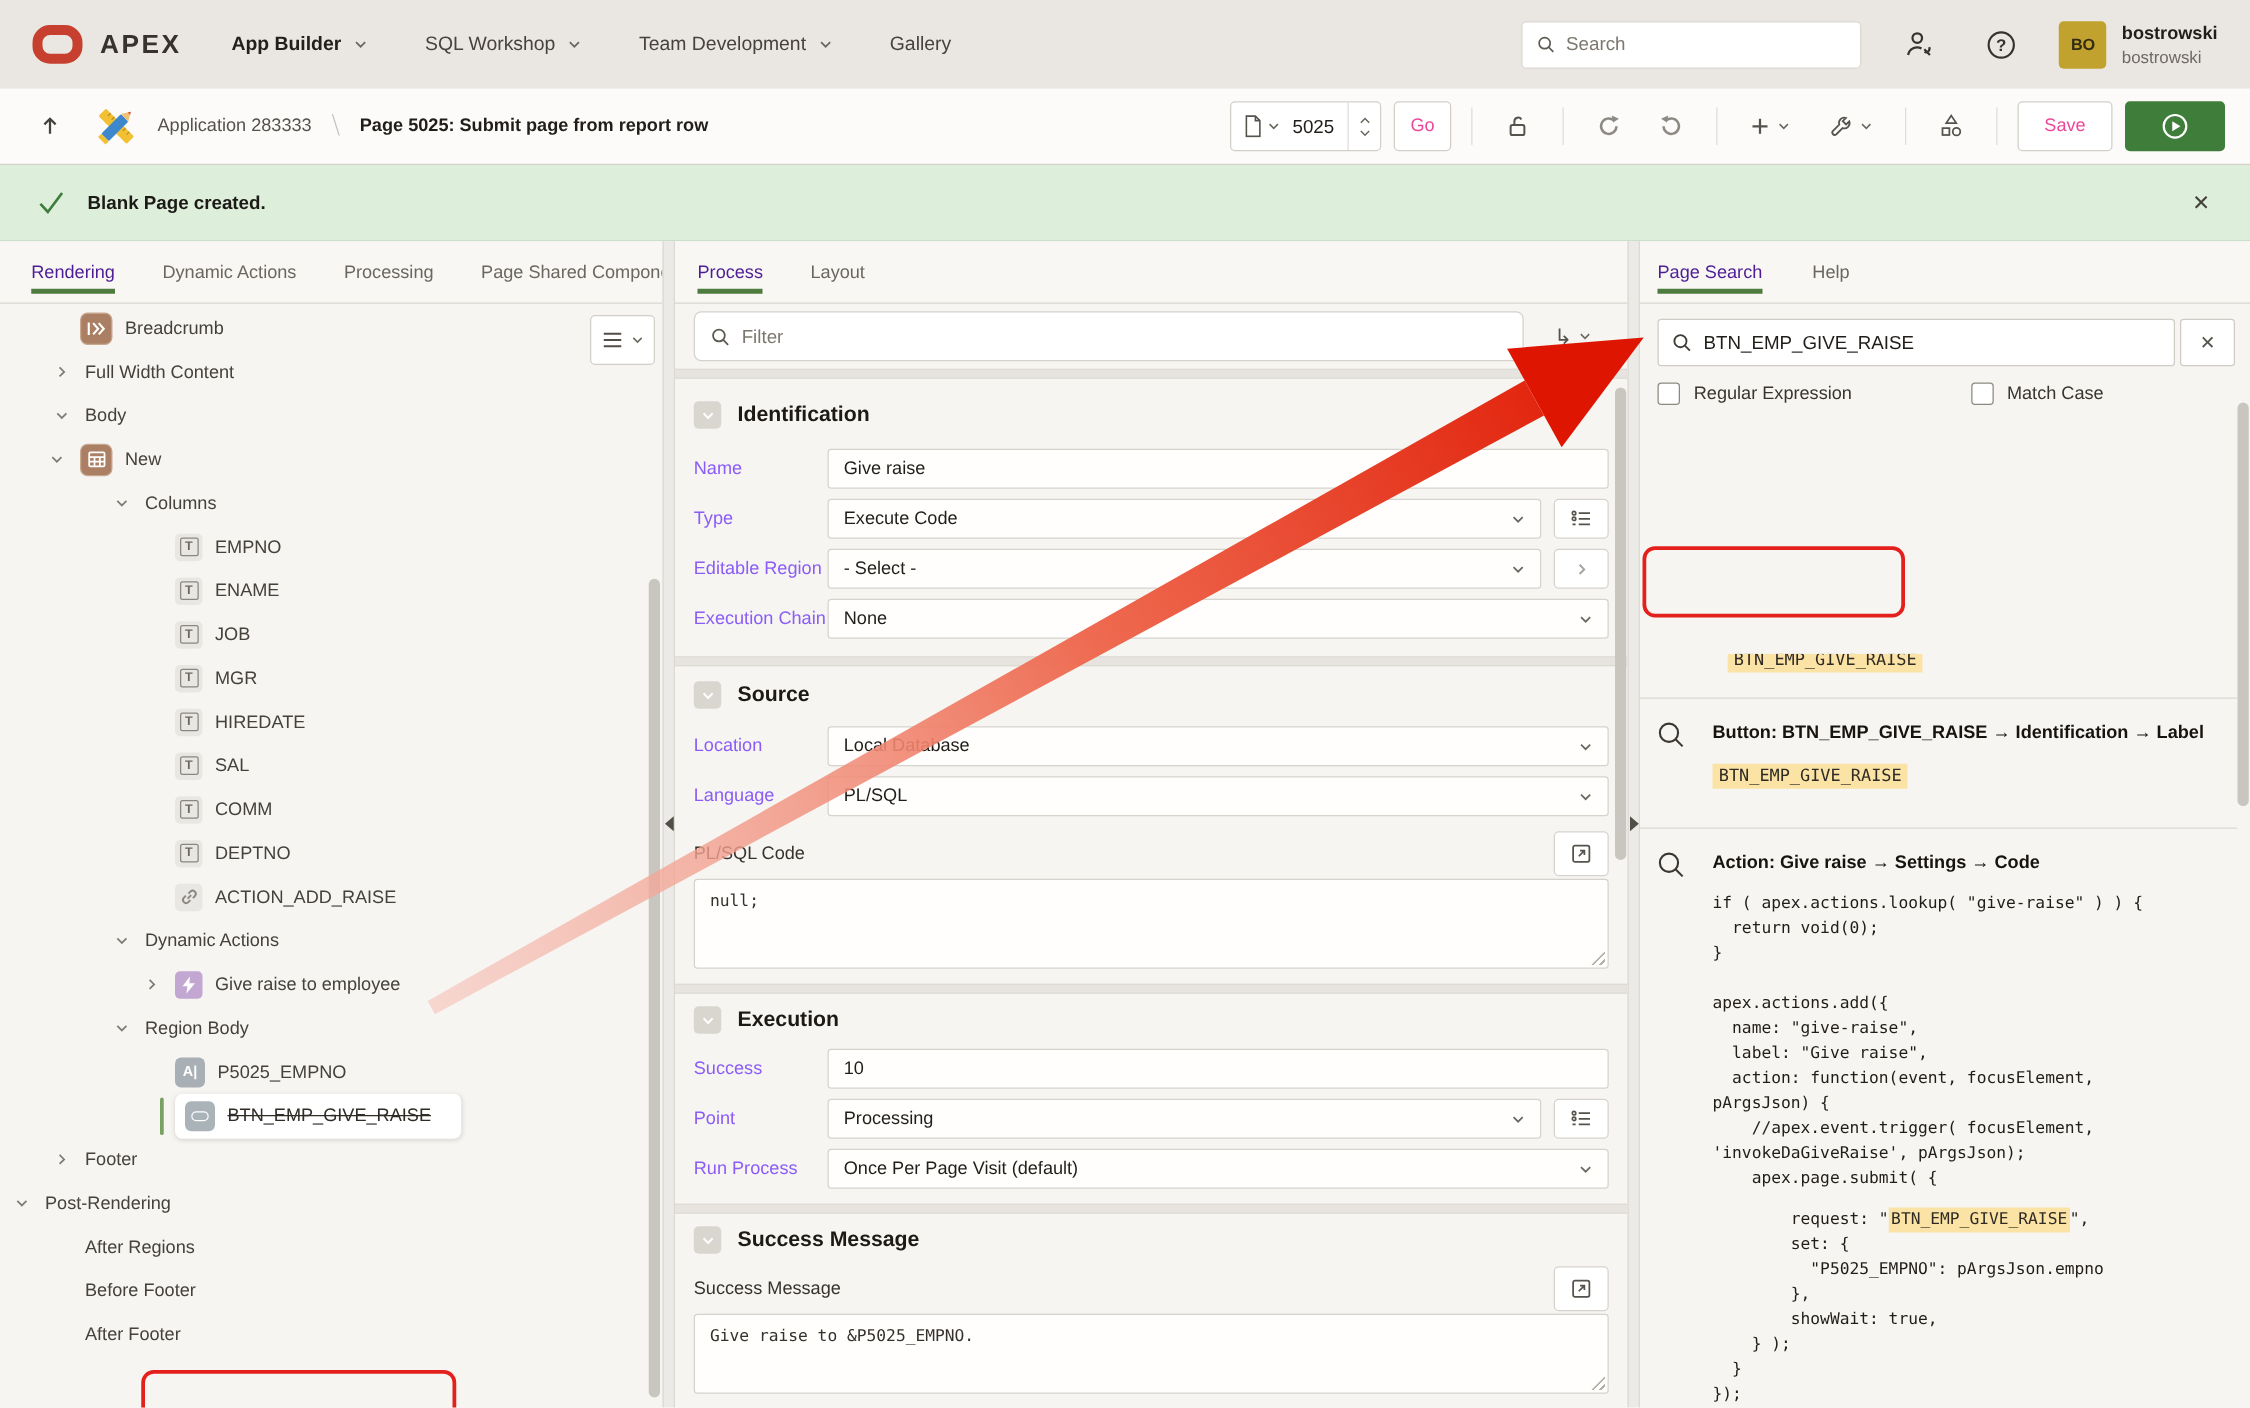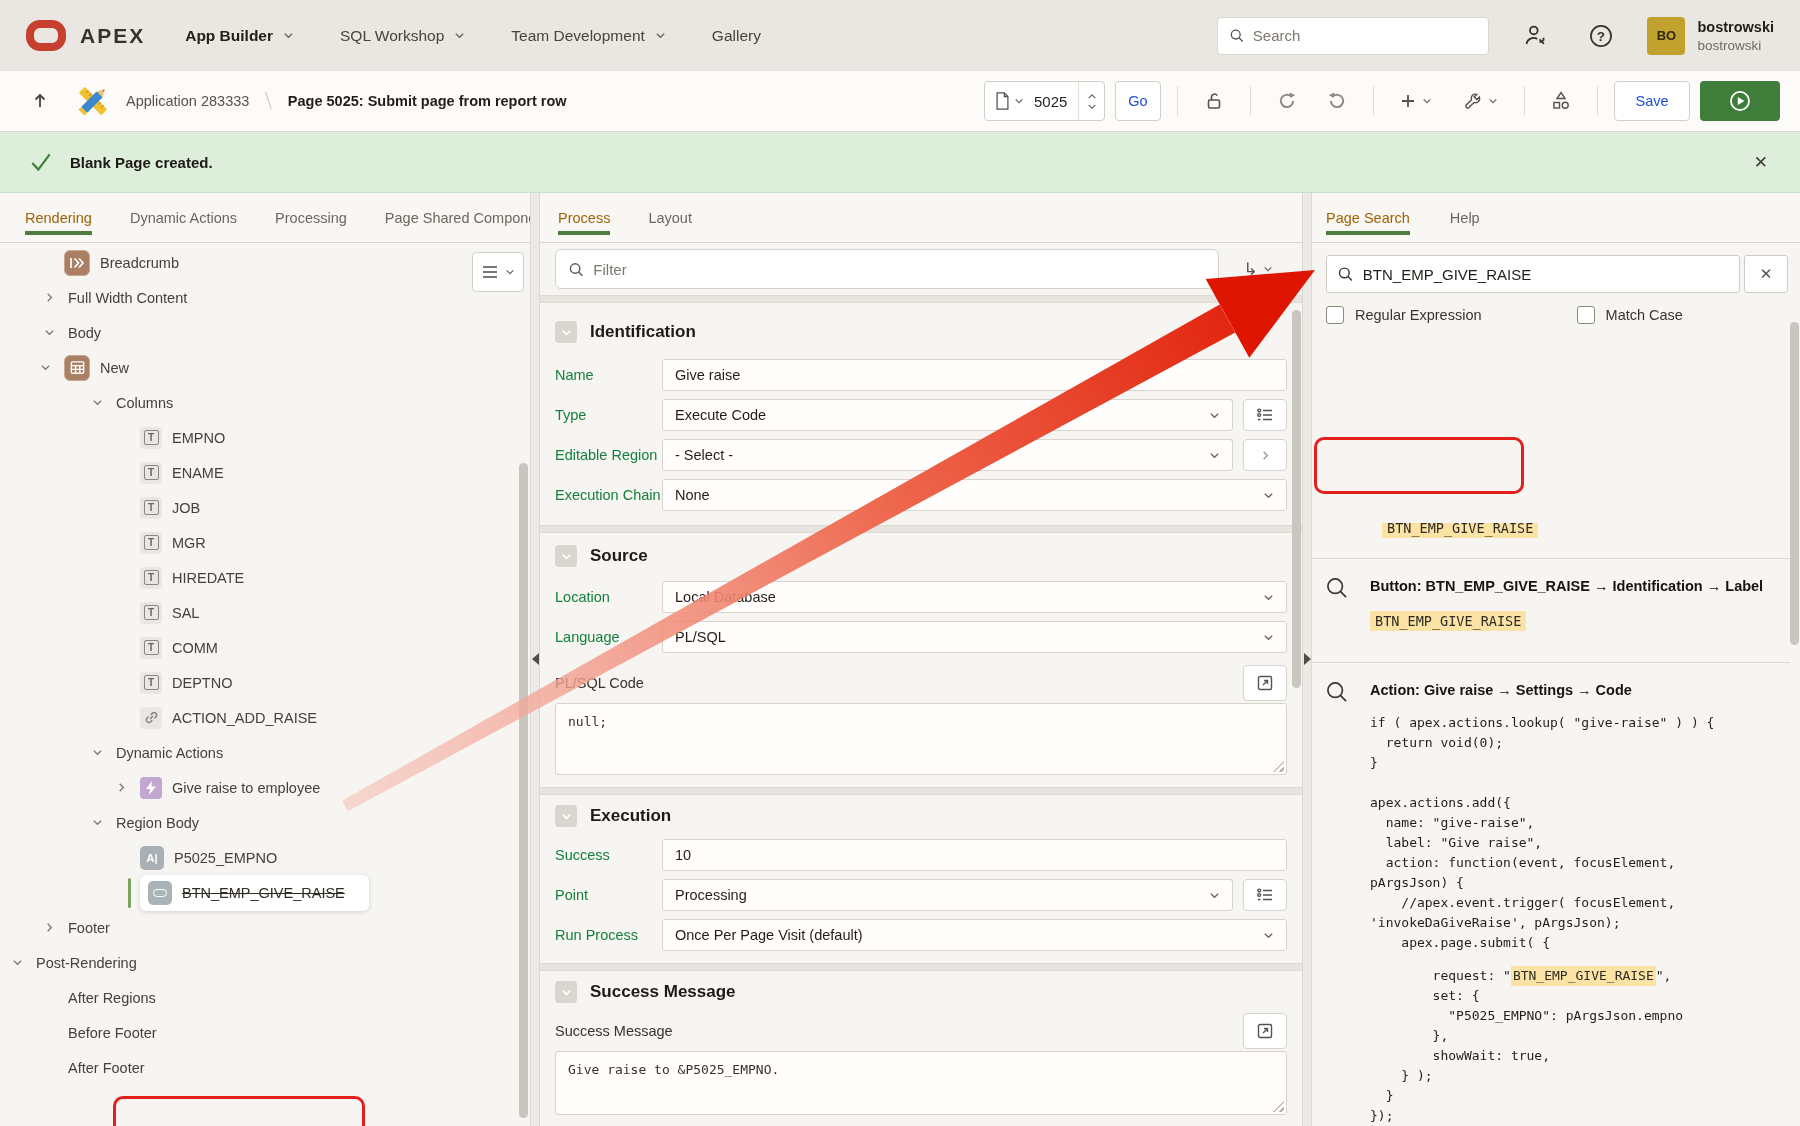--- a/index.html
+++ b/index.html
@@ -23,21 +23,21 @@
   .uws { font-size:13.5px; color:#6e6a62; line-height:17px; }
 
   
   .tbar { position:absolute; left:0; top:71px; width:1800px; height:61px; background:#fcfbfa; border-bottom:1px solid #d6d3cd; display:flex; align-items:center; padding:0 20px; }
   .tbar-left { display:flex; align-items:center; gap:14px; }
   .applbl { font-size:14.5px; color:#56524c; }
   .bsep { font-size:19px; color:#c8c4bd; padding:0 2px; }
   .pgtitle { font-size:14.5px; font-weight:bold; color:#211e19; }
   .tbar-right { margin-left:auto; display:flex; align-items:center; gap:10px; }
   .vsep { width:1px; height:30px; background:#e0ddd7; margin:0 6px; }
-  .btn { height:40px; background:#fff; border:1px solid #d2cfc9; border-radius:4px; display:flex; align-items:center; justify-content:center; font-size:14.5px; color:#1d4ed8; cursor:pointer; }
+  .btn { height:40px; background:#fff; border:1px solid #d2cfc9; border-radius:4px; display:flex; align-items:center; justify-content:center; font-size:14.5px; color:#ec4899; cursor:pointer; }
   .icbtn { width:40px; height:40px; display:flex; align-items:center; justify-content:center; border:none; background:transparent; cursor:pointer; }
   .pagebox { height:40px; background:#fff; border:1px solid #d2cfc9; border-radius:4px; display:flex; align-items:center; padding:0 0 0 10px; }
   .pagebox .num { font-size:15px; color:#211e19; width:54px; padding-left:10px; }
   .spin { border-left:1px solid #e0ddd7; height:100%; width:26px; display:flex; flex-direction:column; align-items:center; justify-content:center; gap:3px; }
   .gobtn { width:46px; }
   .savebtn { width:76px; }
   .runbtn { width:80px; height:40px; background:#3e7d3a; border-radius:4px; border:none; display:flex; align-items:center; justify-content:center; cursor:pointer; }
 
   
   .alert { position:absolute; left:0; top:132px; width:1800px; height:61px; background:#ddeedb; border-bottom:1px solid #cbdfc8; display:flex; align-items:center; padding:0 28px; gap:16px; }
@@ -54,21 +54,21 @@
   .s1 { left:530px; } .s2 { left:1302px; }
   .handle { position:absolute; top:460px; left:1px; width:0; height:0; }
   .handle.left  { border-top:6px solid transparent; border-bottom:6px solid transparent; border-right:7px solid #514d47; }
   .handle.right { border-top:6px solid transparent; border-bottom:6px solid transparent; border-left:7px solid #514d47; }
 
   .tabbar { height:50px; border-bottom:1px solid #d9d6d0; display:flex; align-items:center; gap:38px; background:#f8f7f4; white-space:nowrap; }
   .p-left  .tabbar { padding-left:25px; }
   .p-center .tabbar { padding-left:18px; }
   .p-right .tabbar { padding-left:14px; gap:40px; }
   .tab { position:relative; font-size:14.5px; color:#6b675f; padding:16px 0 15px; cursor:pointer; }
-  .tab.active { color:#a16207; }
+  .tab.active { color:#4c1d95; }
   .tab.active::after { content:""; position:absolute; left:0; right:0; bottom:6px; height:4px; background:#4e7c3e; }
 
   
   .tree { padding-top:2px; }
   .trow { height:35px; display:flex; align-items:center; font-size:14.5px; color:#45413b; cursor:pointer; }
   .chev { width:24px; display:flex; align-items:center; justify-content:flex-start; flex-shrink:0; }
   .lv0 { padding-left:12px; } .lv1 { padding-left:44px; } .lv2 { padding-left:40px; } .lv3 { padding-left:92px; } .lv4 { padding-left:116px; }
   .ticon { margin-right:10px; flex-shrink:0; display:flex; align-items:center; justify-content:center; }
   .icobig { width:26px; height:26px; border-radius:6px; background:#aa7f63; border:1.5px solid #c8a88f; color:#fff; }
   .icoT { width:22px; height:22px; border-radius:4px; background:#e9e7e3; }
@@ -88,21 +88,21 @@
   .filterbox { flex:1; height:40px; background:#fff; border:1px solid #d5d2cc; border-radius:6px; display:flex; align-items:center; padding:0 12px; gap:9px; }
   .filterbox input { border:none; outline:none; width:100%; font-size:15px; font-family:inherit; color:#211e19; background:transparent; }
   .filterbox input::placeholder { color:#7c786f; }
   .gotobtn { width:58px; height:40px; display:flex; align-items:center; justify-content:center; gap:5px; color:#55514b; font-size:17px; cursor:pointer; }
   .band { height:8px; background:#e7e4df; border-top:1px solid #dedbd5; border-bottom:1px solid #dedbd5; }
   .sec-h { display:flex; align-items:center; gap:13px; padding-left:15px; }
   .sec-h .sq { width:22px; height:22px; background:#d9d6d0; border-radius:4px; display:flex; align-items:center; justify-content:center; cursor:pointer; }
   .sec-h h3 { font-size:17px; color:#1d1a15; }
   .prow { display:flex; align-items:center; margin:8px 15px 0; }
   .prow.first { margin-top:16px; }
-  .prow label { width:107px; flex-shrink:0; font-size:14.5px; color:#15803d; }
+  .prow label { width:107px; flex-shrink:0; font-size:14.5px; color:#8b5cf6; }
   .ctrl { flex:1; height:32px; background:#fffefd; border:1px solid #d6d3cd; border-radius:3px; display:flex; align-items:center; padding:0 12px; }
   .ctrl .val { font-size:14.5px; color:#211e19; white-space:nowrap; overflow:hidden; }
   .ctrl.sel .cvx { margin-left:auto; }
   .xbtn2 { width:44px; height:32px; margin-left:10px; background:#fff; border:1px solid #d6d3cd; border-radius:4px; display:flex; align-items:center; justify-content:center; flex-shrink:0; cursor:pointer; }
   .lblrow { display:flex; align-items:center; justify-content:space-between; margin:12px 15px 0; }
   .lblrow .flbl { font-size:14.5px; color:#36322c; }
   .expbtn { width:44px; height:36px; background:#fff; border:1px solid #d6d3cd; border-radius:4px; display:flex; align-items:center; justify-content:center; cursor:pointer; }
   .codebox { position:relative; margin:2px 15px 0; background:#fffefd; border:1px solid #d6d3cd; border-radius:3px; padding:8px 12px; overflow:hidden; }
   .codebox pre { font-family:"DejaVu Sans Mono", monospace; font-size:13px; line-height:19px; color:#35312b; white-space:pre; }
   .h63 { height:72px; } .h64 { height:64px; }

